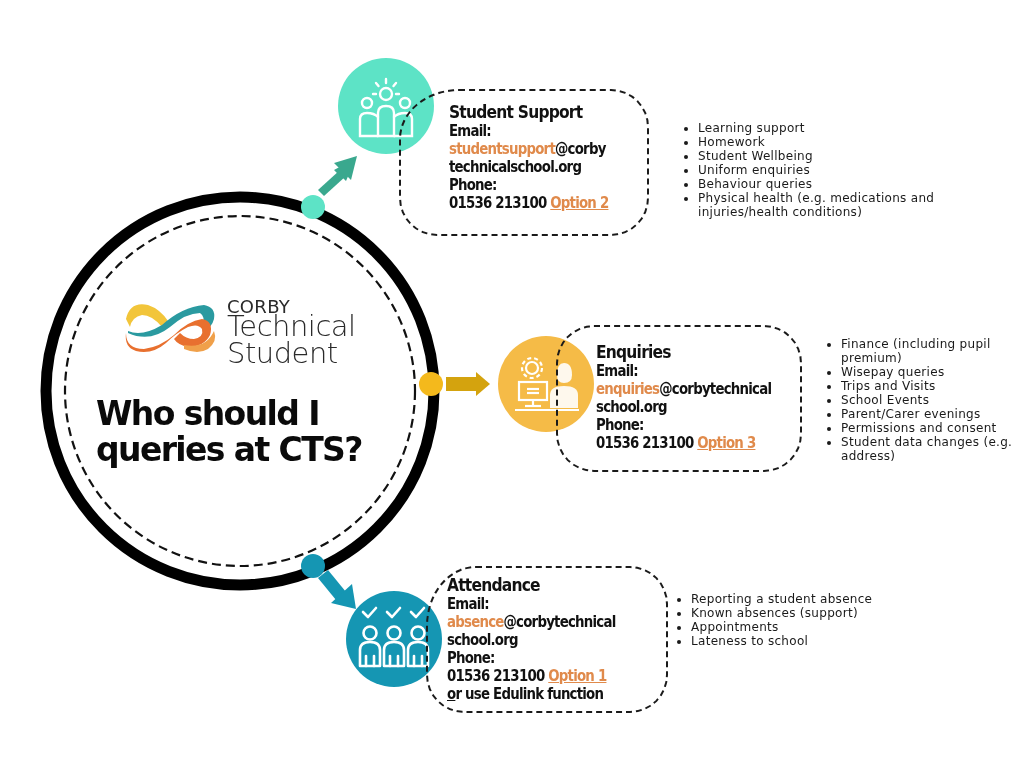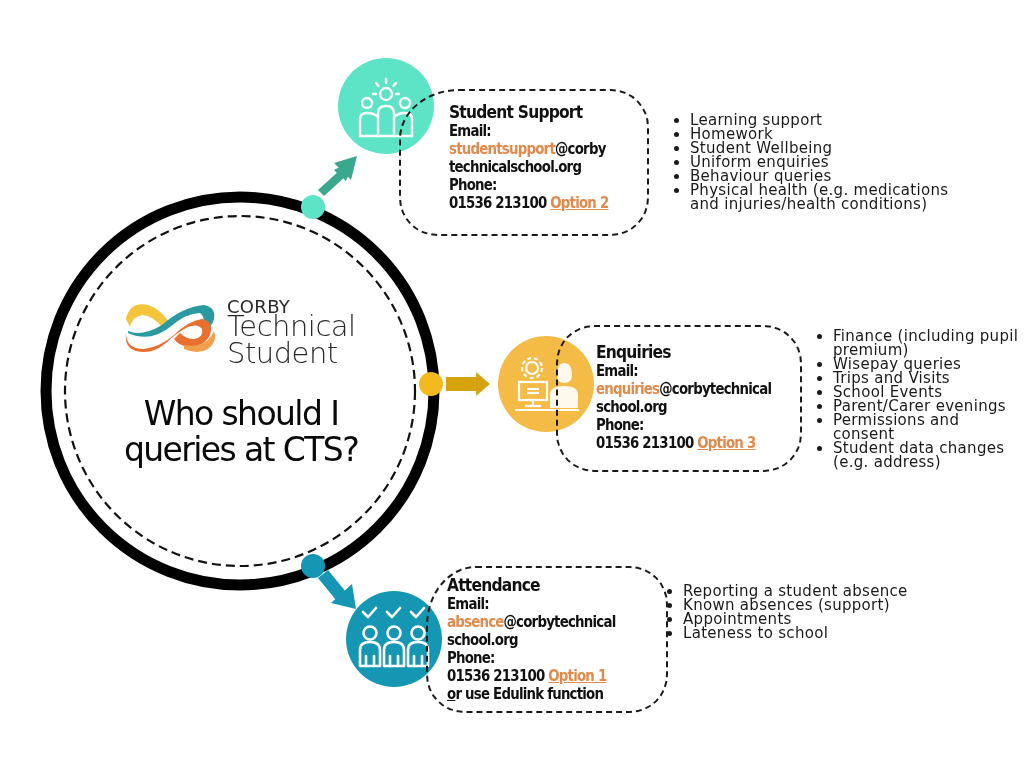--- a/index.html
+++ b/index.html
@@ -26,35 +26,34 @@
     white-space: nowrap;
   }
   .contact-text .title { font-size: 18px; line-height: 21px; display: block; }
   .contact-text .line { display: block; }
   .orange { color: #e08a4b; }
   .option-link { color: #e08a4b; text-decoration: underline; }
   .u { text-decoration: underline; }
   
   .bullets {
     position: absolute;
-    margin: 0; padding: 0 0 0 16px;
+    margin: 8px; padding: 0 0 0 16px;
     font-family: "DejaVu Sans", sans-serif;
-    font-size: 15px;
+    font-size: 12px;
     line-height: 14px;
     color: #1a1a1a;
     letter-spacing: 0.3px;
   }
   .bullets li { margin: 0; padding: 0; }
   
   .center-title {
     position: absolute;
     left: 96px; top: 396px; width: 290px;
-    text-align: center;
     font-family: "DejaVu Sans", sans-serif;
-    font-weight: normal;
+    font-weight: bold;
     font-size: 33px;
     line-height: 36px;
     letter-spacing: -1.6px;
     color: #0a0a0a;
   }
   .logo-text { position: absolute; left: 227px; top: 300px; font-family: "DejaVu Sans", sans-serif; color: #2a2a2a; }
   .logo-text .corby { display: block; font-size: 18px; line-height: 13px; letter-spacing: 0.3px; }
   .logo-text .big { display: block; font-size: 29px; line-height: 27px; font-weight: 300; letter-spacing: -0.5px; }
 </style>
 </head>

